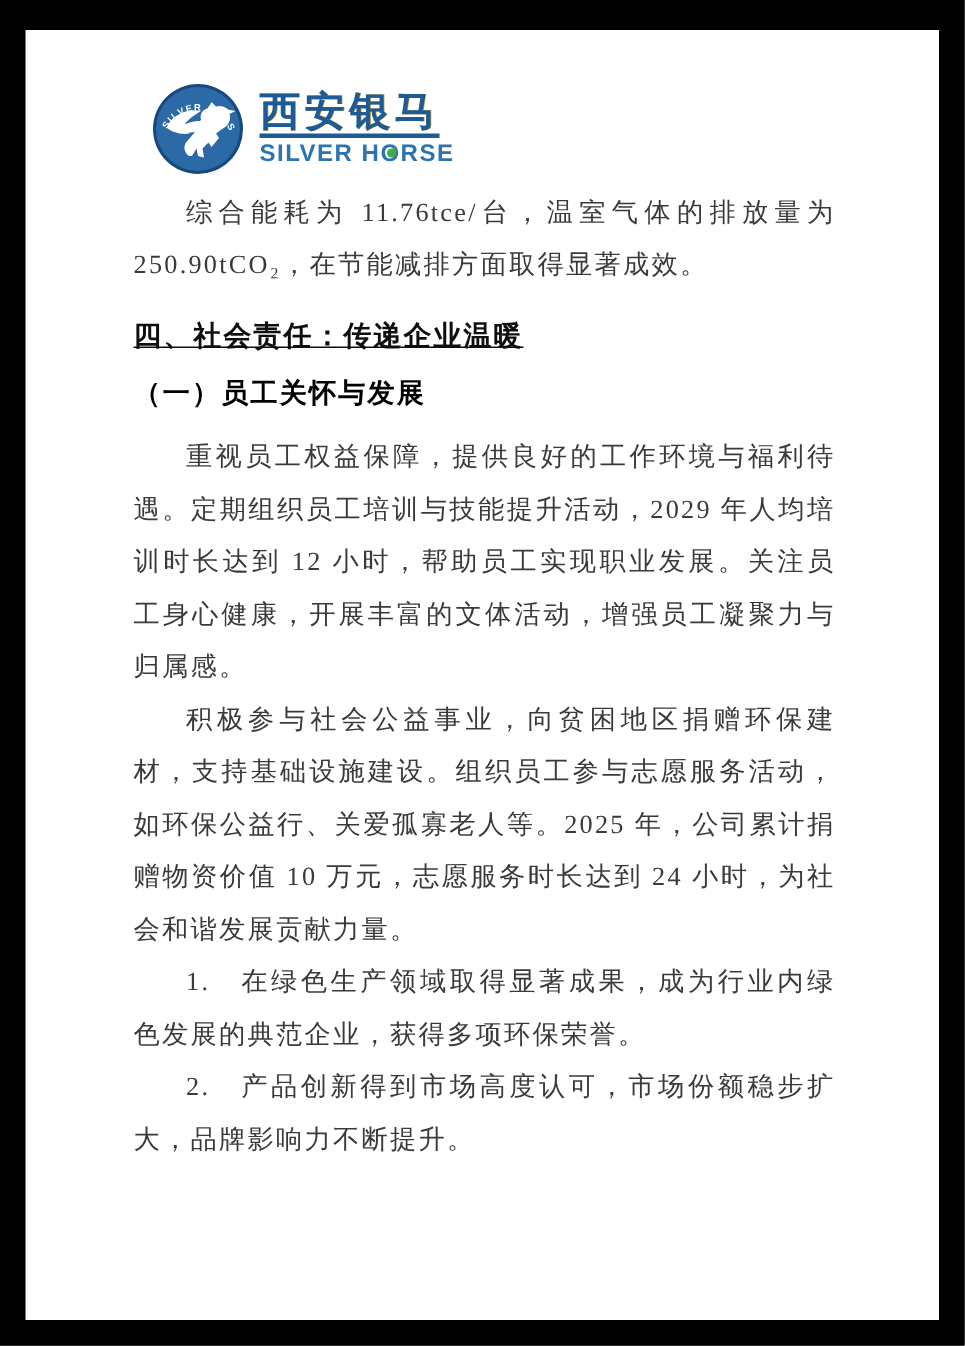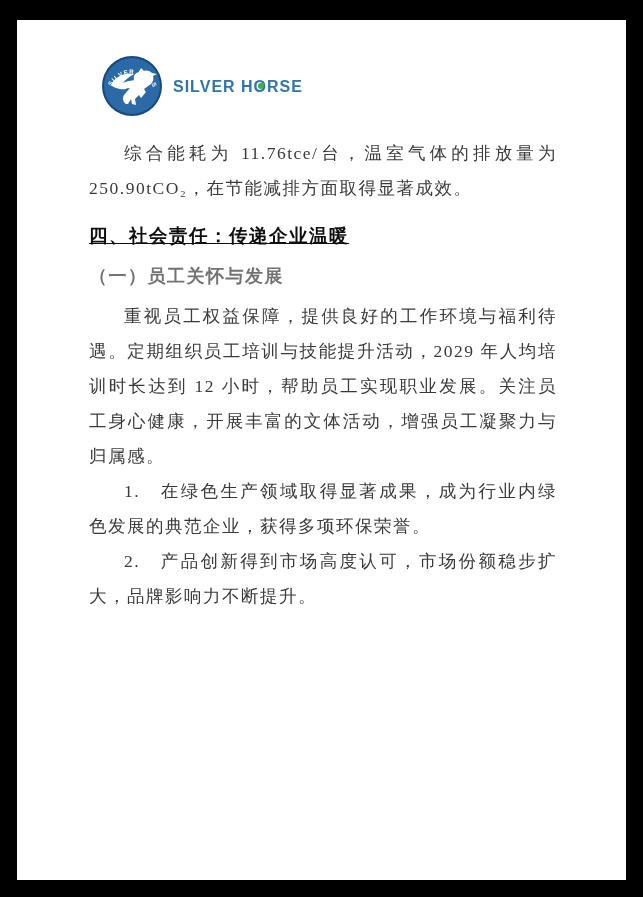--- a/index.html
+++ b/index.html
@@ -77,29 +77,29 @@
     font-family: "Liberation Sans", "DejaVu Sans", sans-serif;
     font-size: 18.5px;
     font-weight: 700;
     color: #0f0f0f;
     letter-spacing: 1.5px;
     line-height: 26px;
     margin: 17px 0 13px 0;
     text-decoration: underline;
   }
   .doc h3.h-sub {
-    font-family: Liberation Sans, sans-serif;
+    font-family: Liberation Mono, monospace;
     font-size: 18px;
     font-weight: 700;
-    color: #737373;
+    color: #000000;
     letter-spacing: 1.5px;
     line-height: 26px;
     margin: 14px 0 10px 0;
   }
-  .doc .intro { margin-top: 18px; }
+  .doc .intro { margin-top: 6px; }
 </style>
 </head>
 <body>
 
 <div class="stage">
   <div class="page">
     <div class="content">
 
       <div class="logo-row">
         <svg class="emblem" viewBox="0 0 62 62">
@@ -110,32 +110,34 @@
           </defs>
           <text font-family="Liberation Sans, DejaVu Sans, sans-serif" font-size="6.2" font-weight="bold" fill="#ffffff" letter-spacing="1">
             <textPath href="#arcpath" startOffset="4">SILVER HORSE</textPath>
           </text>
 
           <path d="M10 30 c4 -9 15 -13 23 -11 -5 3 -9 6 -11 9 4 -2 9 -3 13 -2 -4 2 -8 5 -10 8 -5 1 -12 -1 -15 -4 z" fill="#ffffff"></path>
 
           <path d="M25 49 c-3 -2 -4 -6 -2 -9 l6 -7 c-5 1 -8 -1 -9 -5 3 2 6 2 9 0 l4 -3 c-1 -4 1 -7 5 -8 l2 -4 3 3 c3 -1 6 0 8 2 l5 1 -4 2 c1 3 0 6 -2 8 l-7 5 2 3 -5 6 -2 -3 -4 4 1 6 -4 -1 -1 -5 -3 5 z" fill="#ffffff"></path>
         </svg>
         <div class="brand-text">
+          <span class="brand-cn">西安银马</span>
           <span class="brand-en"><span>SILVER H</span><span class="o-leaf">O</span><span>RSE</span></span>
         </div>
       </div>
 
       <div class="doc">
         <p class="body intro">综合能耗为 11.76tce/台，温室气体的排放量为 250.90tCO₂，在节能减排方面取得显著成效。</p>
 
         <h2 class="h-major">四、社会责任：传递企业温暖</h2>
 
         <h3 class="h-sub">（一）员工关怀与发展</h3>
         <p class="body flow">重视员工权益保障，提供良好的工作环境与福利待遇。定期组织员工培训与技能提升活动，2029 年人均培训时长达到 12 小时，帮助员工实现职业发展。关注员工身心健康，开展丰富的文体活动，增强员工凝聚力与归属感。</p>
 
+        <p class="body flow">积极参与社会公益事业，向贫困地区捐赠环保建材，支持基础设施建设。组织员工参与志愿服务活动，如环保公益行、关爱孤寡老人等。2025 年，公司累计捐赠物资价值 10 万元，志愿服务时长达到 24 小时，为社会和谐发展贡献力量。</p>
 
 
         <p class="body flow">1.　在绿色生产领域取得显著成果，成为行业内绿色发展的典范企业，获得多项环保荣誉。</p>
         <p class="body flow">2.　产品创新得到市场高度认可，市场份额稳步扩大，品牌影响力不断提升。</p>
       </div>
 
     </div>
   </div>
 </div>
 

